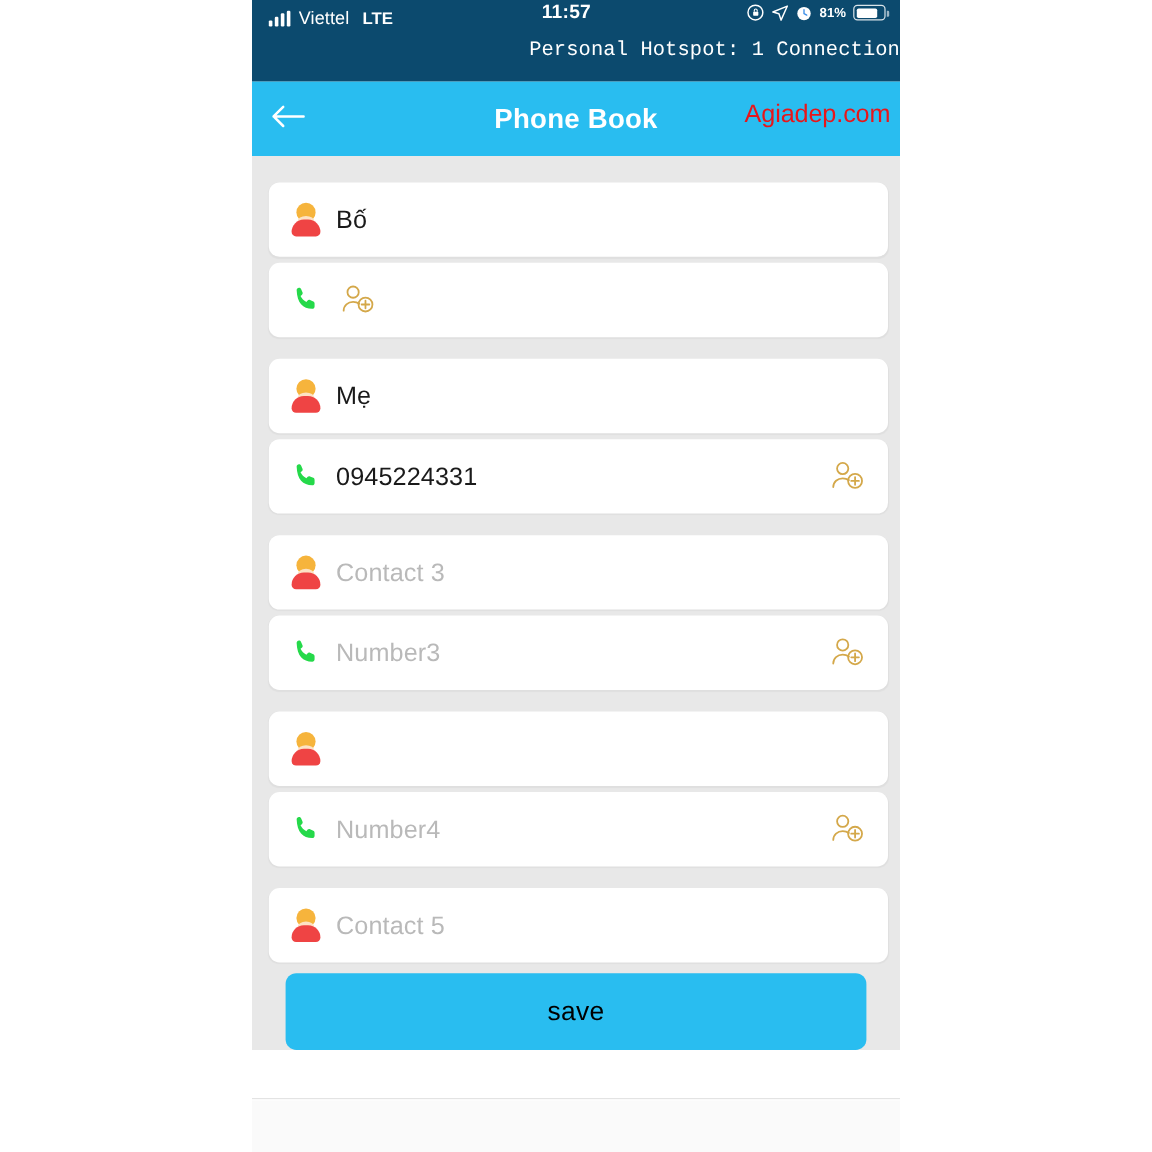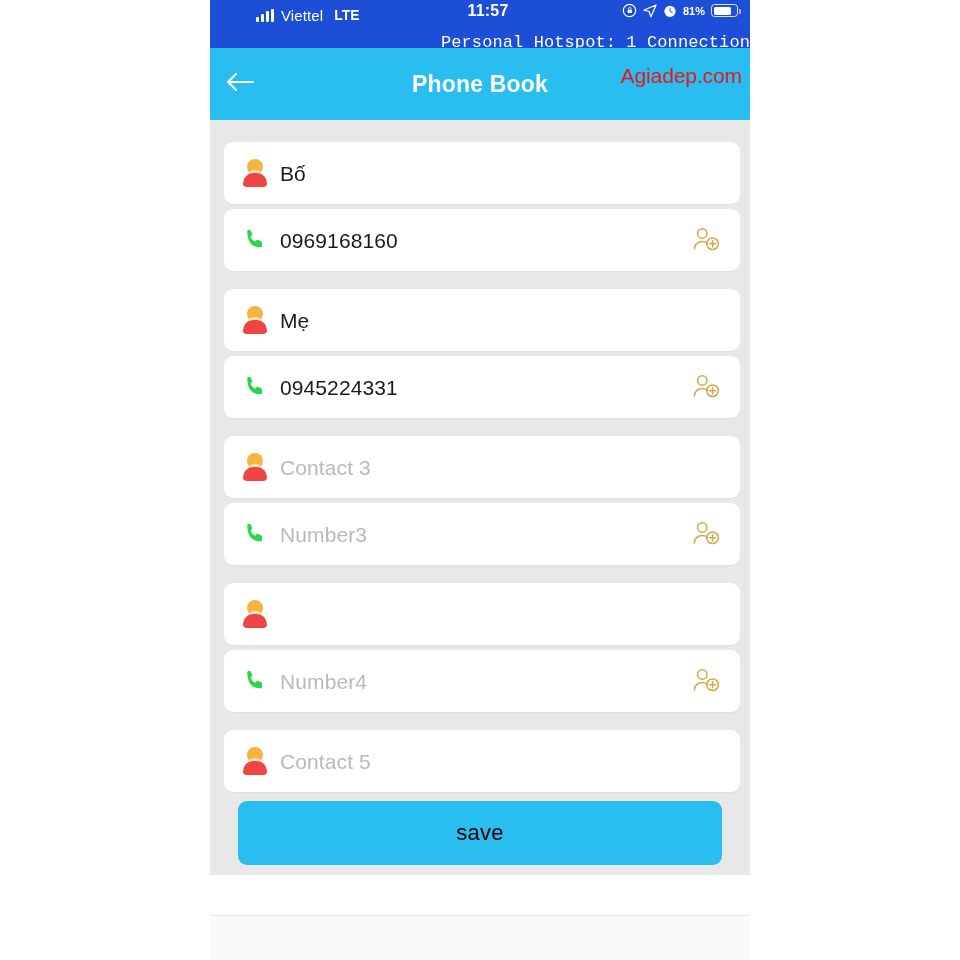--- a/index.html
+++ b/index.html
@@ -13,25 +13,24 @@
   .phone{
     position:absolute;
     left:210px;top:0;
     width:540px;height:875px;
     background:#e8e8e8;
     overflow:hidden;
   }
 
   
   .statusbar{
-    height:48px;
-    background:#1d4ed8;
+    height:68px;
+    background:#0c4a6e;
     color:#ffffff;
     position:relative;
-    padding-left:32px;
   }
   .sb-row1{
     height:28px;
     display:flex;align-items:center;
     padding:2px 14px 0 14px;
     box-sizing:border-box;
     position:relative;
   }
   .sb-left{display:flex;align-items:center;gap:7px;}
   .signal{display:flex;align-items:flex-end;gap:2px;height:13px;}
@@ -66,21 +65,21 @@
     background:rgba(255,255,255,.6);
   }
   .battery span{display:block;height:100%;background:#ffffff;border-radius:1.5px;}
   .hotspot{
     text-align:right;font-size:17px;font-weight:400;
     line-height:30px;height:30px;letter-spacing:.1px;font-family:Liberation Mono, monospace;
   }
 
   
   .navbar{
-    height:72px;
+    height:62px;
     background:#29bdf0;
     position:relative;
     display:flex;align-items:center;
   }
   .back-btn{
     width:60px;height:62px;
     display:flex;align-items:center;justify-content:center;
     cursor:pointer;
   }
   .nav-title{
@@ -255,21 +254,20 @@
             </span>
         </span>
         <span class="field">Bố</span>
       </div>
       <div class="card">
         <span class="icon-slot">
           <svg width="26" height="26" viewBox="0 0 24 24">
             <path d="M6.6 2.6c.7 0 1.3.4 1.6 1l1.1 2.5c.3.7.1 1.5-.5 2l-1 .8c.9 2 2.5 3.6 4.5 4.6l.8-1c.5-.6 1.3-.8 2-.5l2.5 1.1c.6.3 1 .9 1 1.6v2.3c0 1-.8 1.8-1.8 1.8C9.6 18.8 5.2 14.4 4.8 4.4c0-1 .8-1.8 1.8-1.8z" fill="#25d94a"></path>
           </svg>
         </span>
-        <span class="field">0969168160</span>
         <span class="addbtn">
           <svg width="30" height="30" viewBox="0 0 32 32">
             <circle cx="12" cy="9" r="5" fill="none" stroke="#d4a84a" stroke-width="1.6"></circle>
             <path d="M3.6 25.5c0-4.6 3.8-7.8 8.4-7.8 2.1 0 4 .6 5.5 1.7" fill="none" stroke="#d4a84a" stroke-width="1.6" stroke-linecap="round"></path>
             <circle cx="23" cy="20" r="6.2" fill="none" stroke="#d4a84a" stroke-width="1.6"></circle>
             <path d="M23 16.6 V23.4 M19.6 20 H26.4" stroke="#d4a84a" stroke-width="1.6" stroke-linecap="round"></path>
           </svg>
         </span>
       </div>
     </div>

